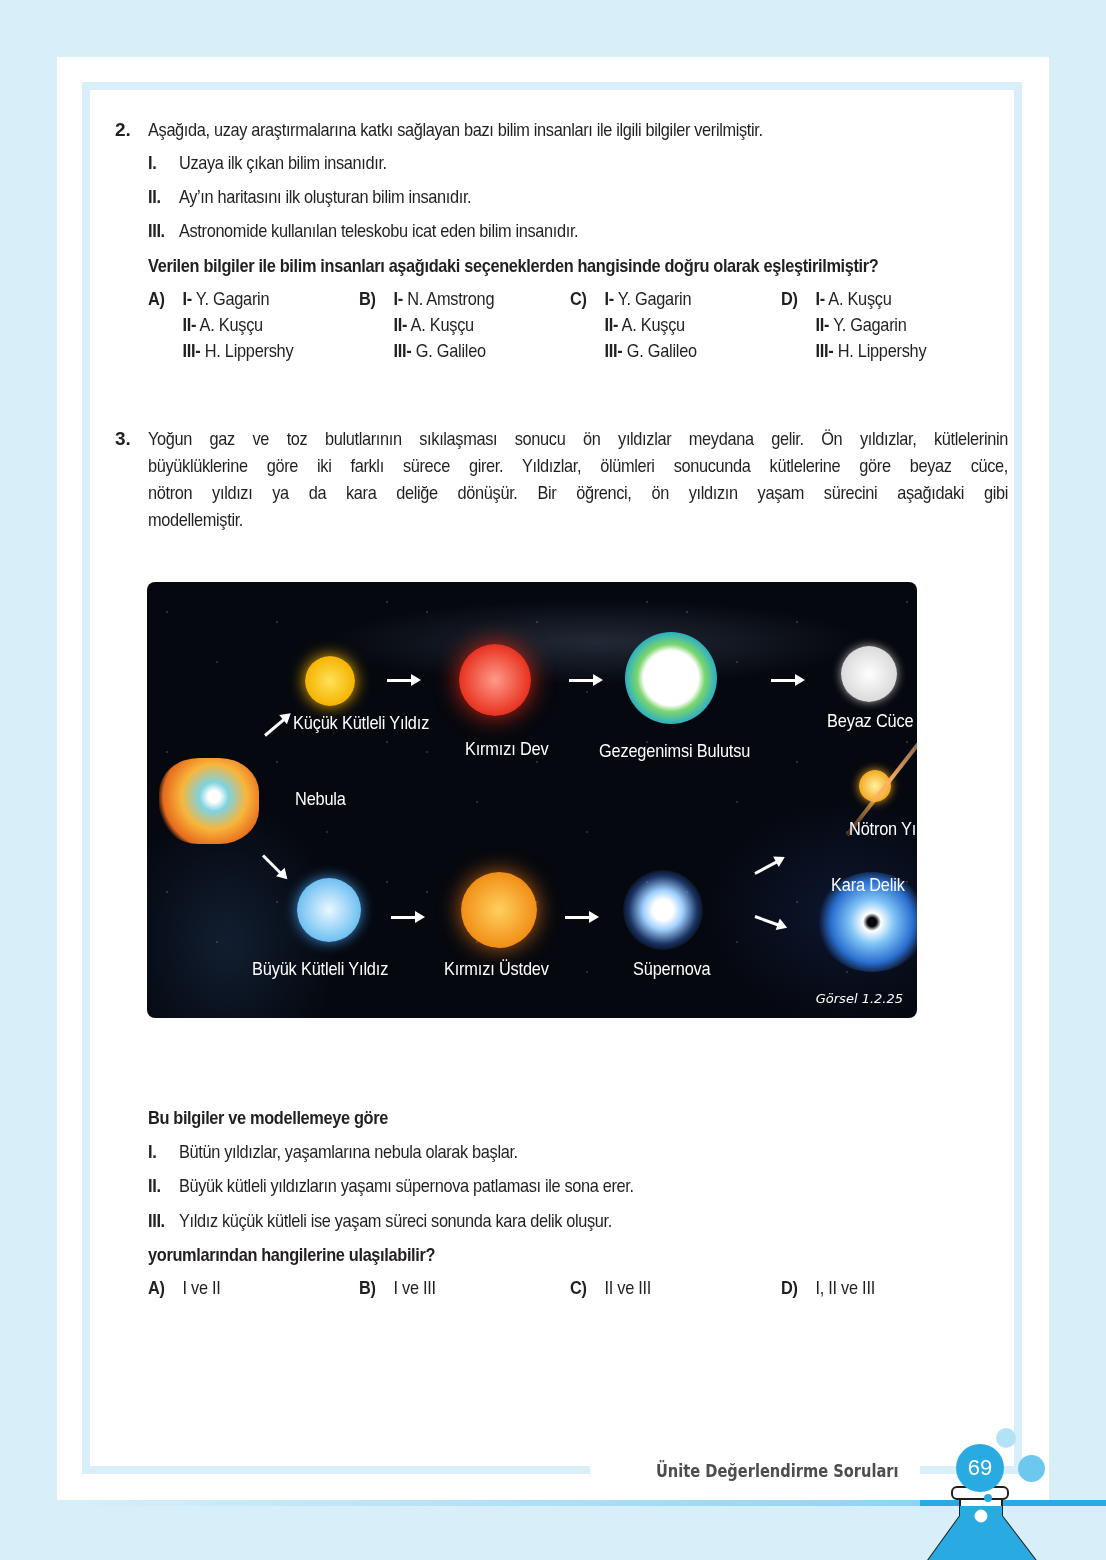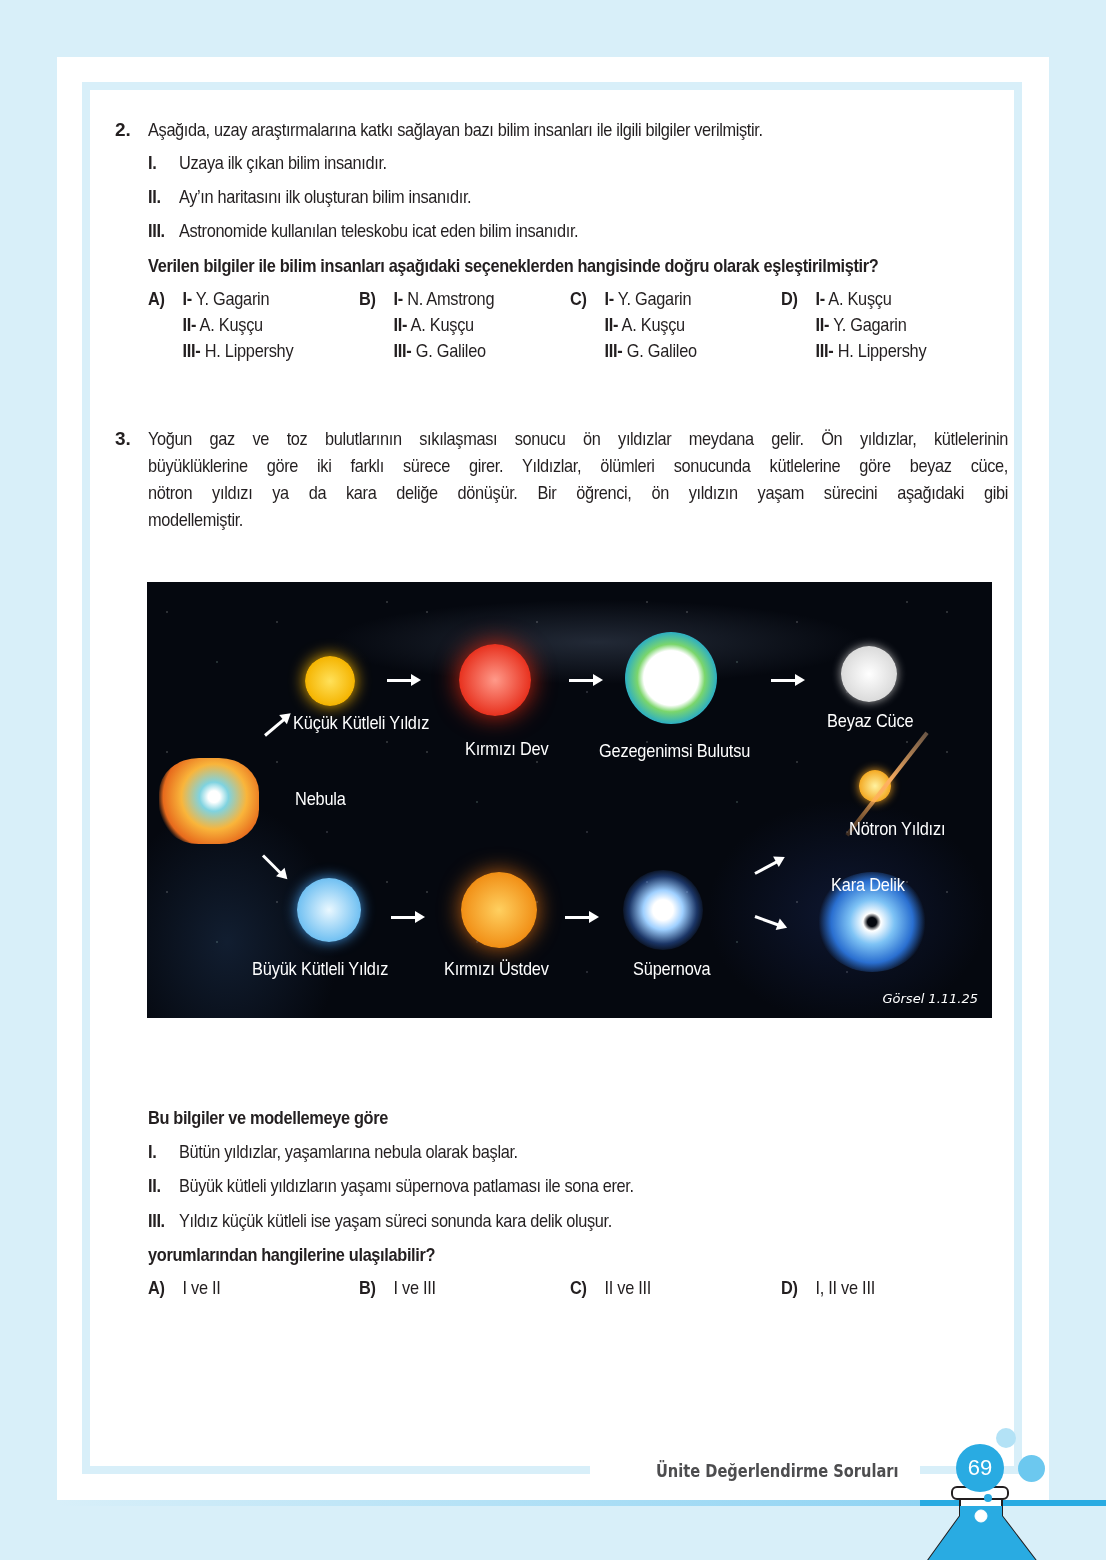--- a/index.html
+++ b/index.html
@@ -11,21 +11,21 @@
     .txt { position:absolute; font-size:19px; line-height:22px; letter-spacing:-0.4px; transform-origin:left top; white-space:nowrap; }
     .cond { transform:scaleX(0.86); }
     .b { font-weight:bold; }
     .qnum { position:absolute; font-weight:bold; font-size:19px; }
     .just { white-space:normal; text-align:justify; text-align-last:justify; }
     .opt { position:absolute; font-size:19px; line-height:26px; transform:scaleX(0.86); transform-origin:left top; white-space:nowrap; letter-spacing:-0.3px; }
     .opt .lt { font-weight:bold; display:inline-block; width:40px; }
     .opt .rn { font-weight:bold; }
     .opt .ln { padding-left:40px; }
 
-    .figure { position:absolute; left:147px; top:582px; width:845px; height:436px; border-radius:0; overflow:hidden;
+    .figure { position:absolute; left:147px; top:582px; width:770px; height:436px; border-radius:8px; overflow:hidden;
       background:
         radial-gradient(ellipse 380px 60px at 450px 60px, rgba(120,140,170,0.25), transparent 70%),
         radial-gradient(ellipse 160px 200px at 80px 360px, rgba(40,70,110,0.35), transparent 70%),
         radial-gradient(ellipse 200px 160px at 700px 330px, rgba(30,50,110,0.35), transparent 70%),
         #05080f; }
     .stars { position:absolute; inset:0;
       background-image:
         radial-gradient(1px 1px at 20px 30px, #fff, transparent),
         radial-gradient(1px 1px at 70px 80px, #cfe, transparent),
         radial-gradient(1px 1px at 130px 40px, #fff, transparent),
@@ -123,21 +123,21 @@
     <div class="flabel" style="left:318px;top:156px;">Kırmızı Dev</div>
     <div class="flabel" style="left:452px;top:158px;">Gezegenimsi Bulutsu</div>
     <div class="flabel" style="left:680px;top:128px;">Beyaz Cüce</div>
     <div class="flabel" style="left:148px;top:206px;">Nebula</div>
     <div class="flabel" style="left:702px;top:236px;">Nötron Yıldızı</div>
     <div class="flabel" style="left:684px;top:292px;">Kara Delik</div>
     <div class="flabel" style="left:105px;top:376px;">Büyük Kütleli Yıldız</div>
     <div class="flabel" style="left:297px;top:376px;">Kırmızı Üstdev</div>
     <div class="flabel" style="left:486px;top:376px;">Süpernova</div>
 
-    <div class="caption">Görsel 1.11.25</div>
+    <div class="caption">Görsel 1.2.25</div>
   </div>
 
   <div class="txt cond b" style="left:148px;top:1107px;">Bu bilgiler ve modellemeye göre</div>
   <div class="txt cond" style="left:148px;top:1141px;"><span class="b" style="display:inline-block;width:36px;">I.</span><span>Bütün yıldızlar, yaşamlarına nebula olarak başlar.</span></div>
   <div class="txt cond" style="left:148px;top:1175px;"><span class="b" style="display:inline-block;width:36px;">II.</span><span>Büyük kütleli yıldızların yaşamı süpernova patlaması ile sona erer.</span></div>
   <div class="txt cond" style="left:148px;top:1210px;"><span class="b" style="display:inline-block;width:36px;">III.</span><span>Yıldız küçük kütleli ise yaşam süreci sonunda kara delik oluşur.</span></div>
   <div class="txt cond b" style="left:148px;top:1244px;">yorumlarından hangilerine ulaşılabilir?</div>
 
   <div class="opt" style="left:148px;top:1275px;"><span class="lt">A)</span><span>I ve II</span></div>
   <div class="opt" style="left:359px;top:1275px;"><span class="lt">B)</span><span>I ve III</span></div>

